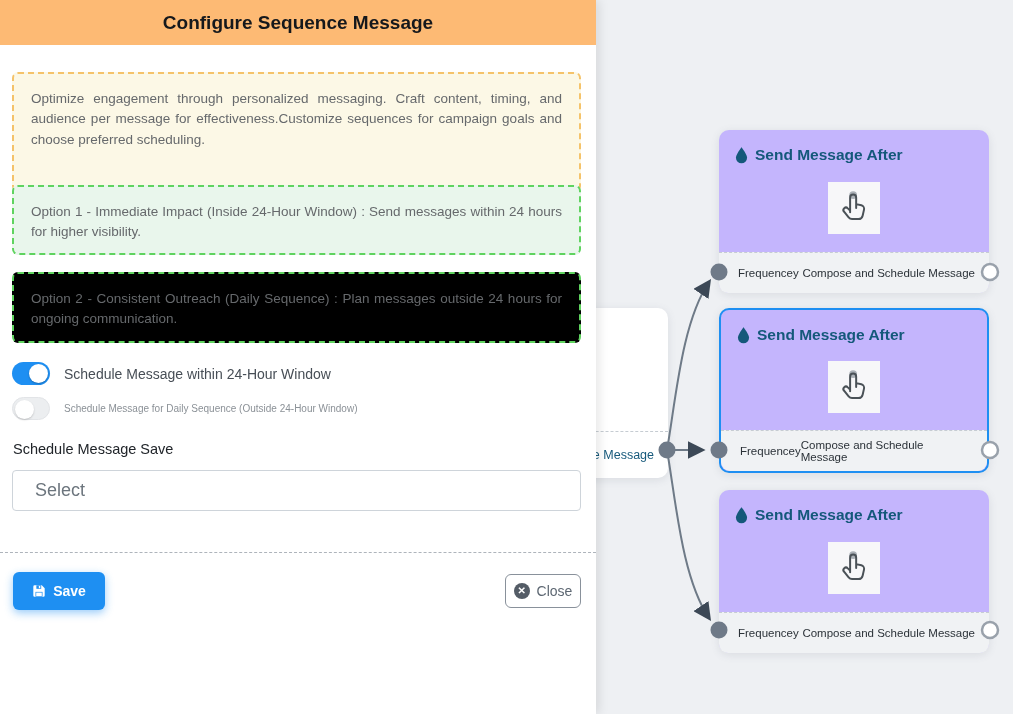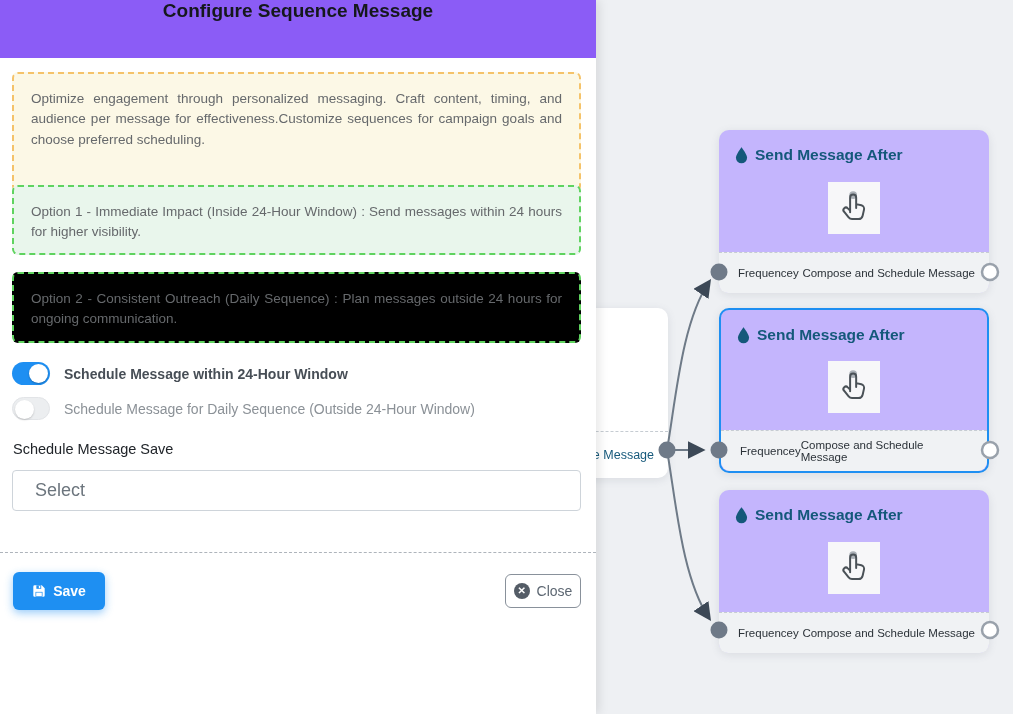--- a/index.html
+++ b/index.html
@@ -45,44 +45,44 @@
   }
 
   .edges { position:absolute; inset:0; z-index:2; pointer-events:none; }
 
   
   .panel {
     position:absolute; left:0; top:0; width:596px; height:714px; background:#fff;
     box-shadow:3px 0 10px rgba(0,0,0,.10); z-index:3;
   }
   .panel-header {
-    height:58px; background:#8b5cf6; display:flex; justify-content:center;
+    height:45px; background:#fdba74; display:flex; align-items:center; justify-content:center;
   }
   .panel-title { font-size:19px; font-weight:700; color:#15181c; }
 
   .note-box {
     position:absolute; left:12px; width:569px; border-radius:6px;
     padding:15px 17px; font-size:13.5px; line-height:1.5; color:#66696c;
     text-align:justify;
   }
   .note-warning { top:72px;  height:120px; background:#fcf8e6; border:2px dashed #f5c36a; }
   .note-opt1    { top:185px; height:70px; background:#e9f6ec; border:2px dashed #5fd35f; }
   .note-opt2    { top:272px; height:71px; background:#000000; border:2px dashed #5fd35f; }
 
   .toggle-row { position:absolute; left:12px; display:flex; align-items:center; gap:14px; }
-  .toggle-row1 { top:362px;font-weight:bold; }
+  .toggle-row1 { top:362px; }
   .toggle-row2 { top:397px; }
   .switch { width:38px; height:23px; border-radius:12px; position:relative; cursor:pointer; flex:0 0 auto; }
   .switch .knob { position:absolute; top:2px; width:19px; height:19px; border-radius:50%; background:#fff; }
   .switch.on  { background:#1e8ff2; }
   .switch.on .knob { right:2px; box-shadow:0 1px 2px rgba(0,0,0,.25); }
   .switch.off { background:#eceef0; border:1px solid #e2e4e7; }
   .switch.off .knob { left:2px; box-shadow:0 1px 2px rgba(0,0,0,.18); }
   .toggle-label1 { font-size:14px; color:#474e56; }
-  .toggle-label2 { font-size:14px; color:#8b9197; }
+  .toggle-label2 { font-size:10px; color:#8b9197; }
 
   .field-label { position:absolute; left:13px; top:441px; font-size:14.5px; color:#21252a; }
   .select-box {
     position:absolute; left:12px; top:470px; width:569px; height:41px;
     border:1px solid #ced4da; border-radius:4px; background:#fff;
     display:flex; align-items:center; padding:0 18px 0 22px; cursor:pointer;
   }
   .select-value { flex:1; font-size:18px; color:#6c757d; }
   .select-caret { width:0; height:0; border-left:5px solid transparent; border-right:5px solid transparent; border-top:6px solid #808archive890; border-top-color:#80868d; }
 

